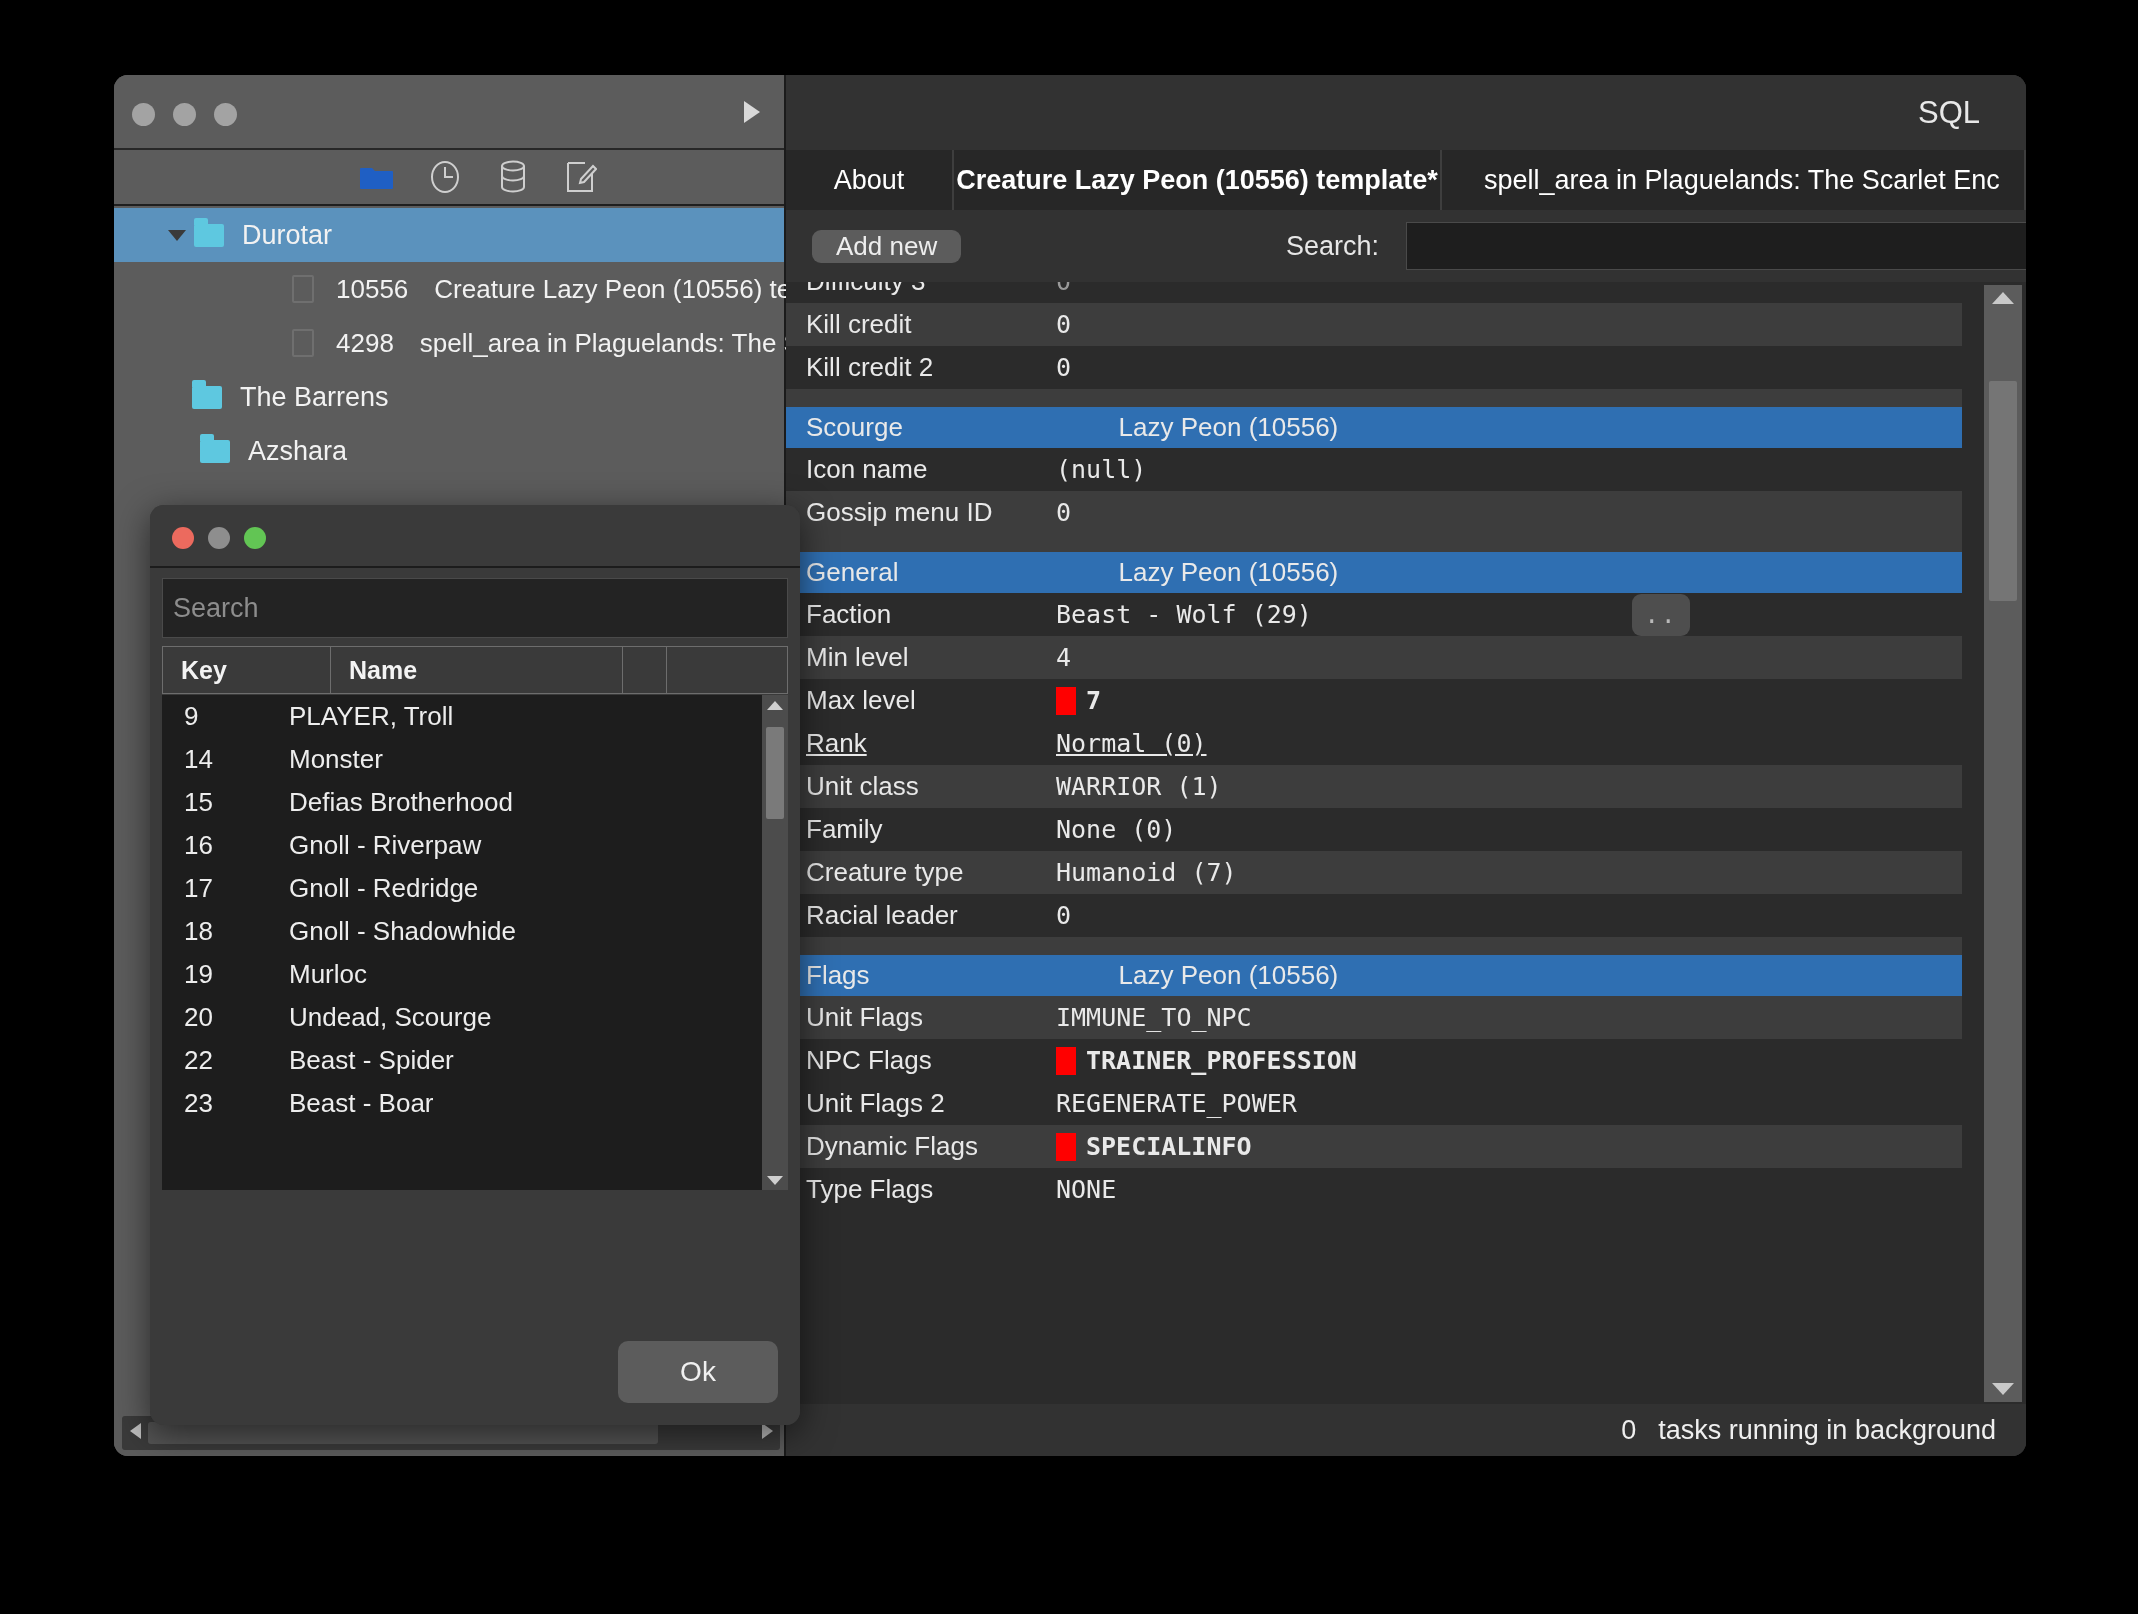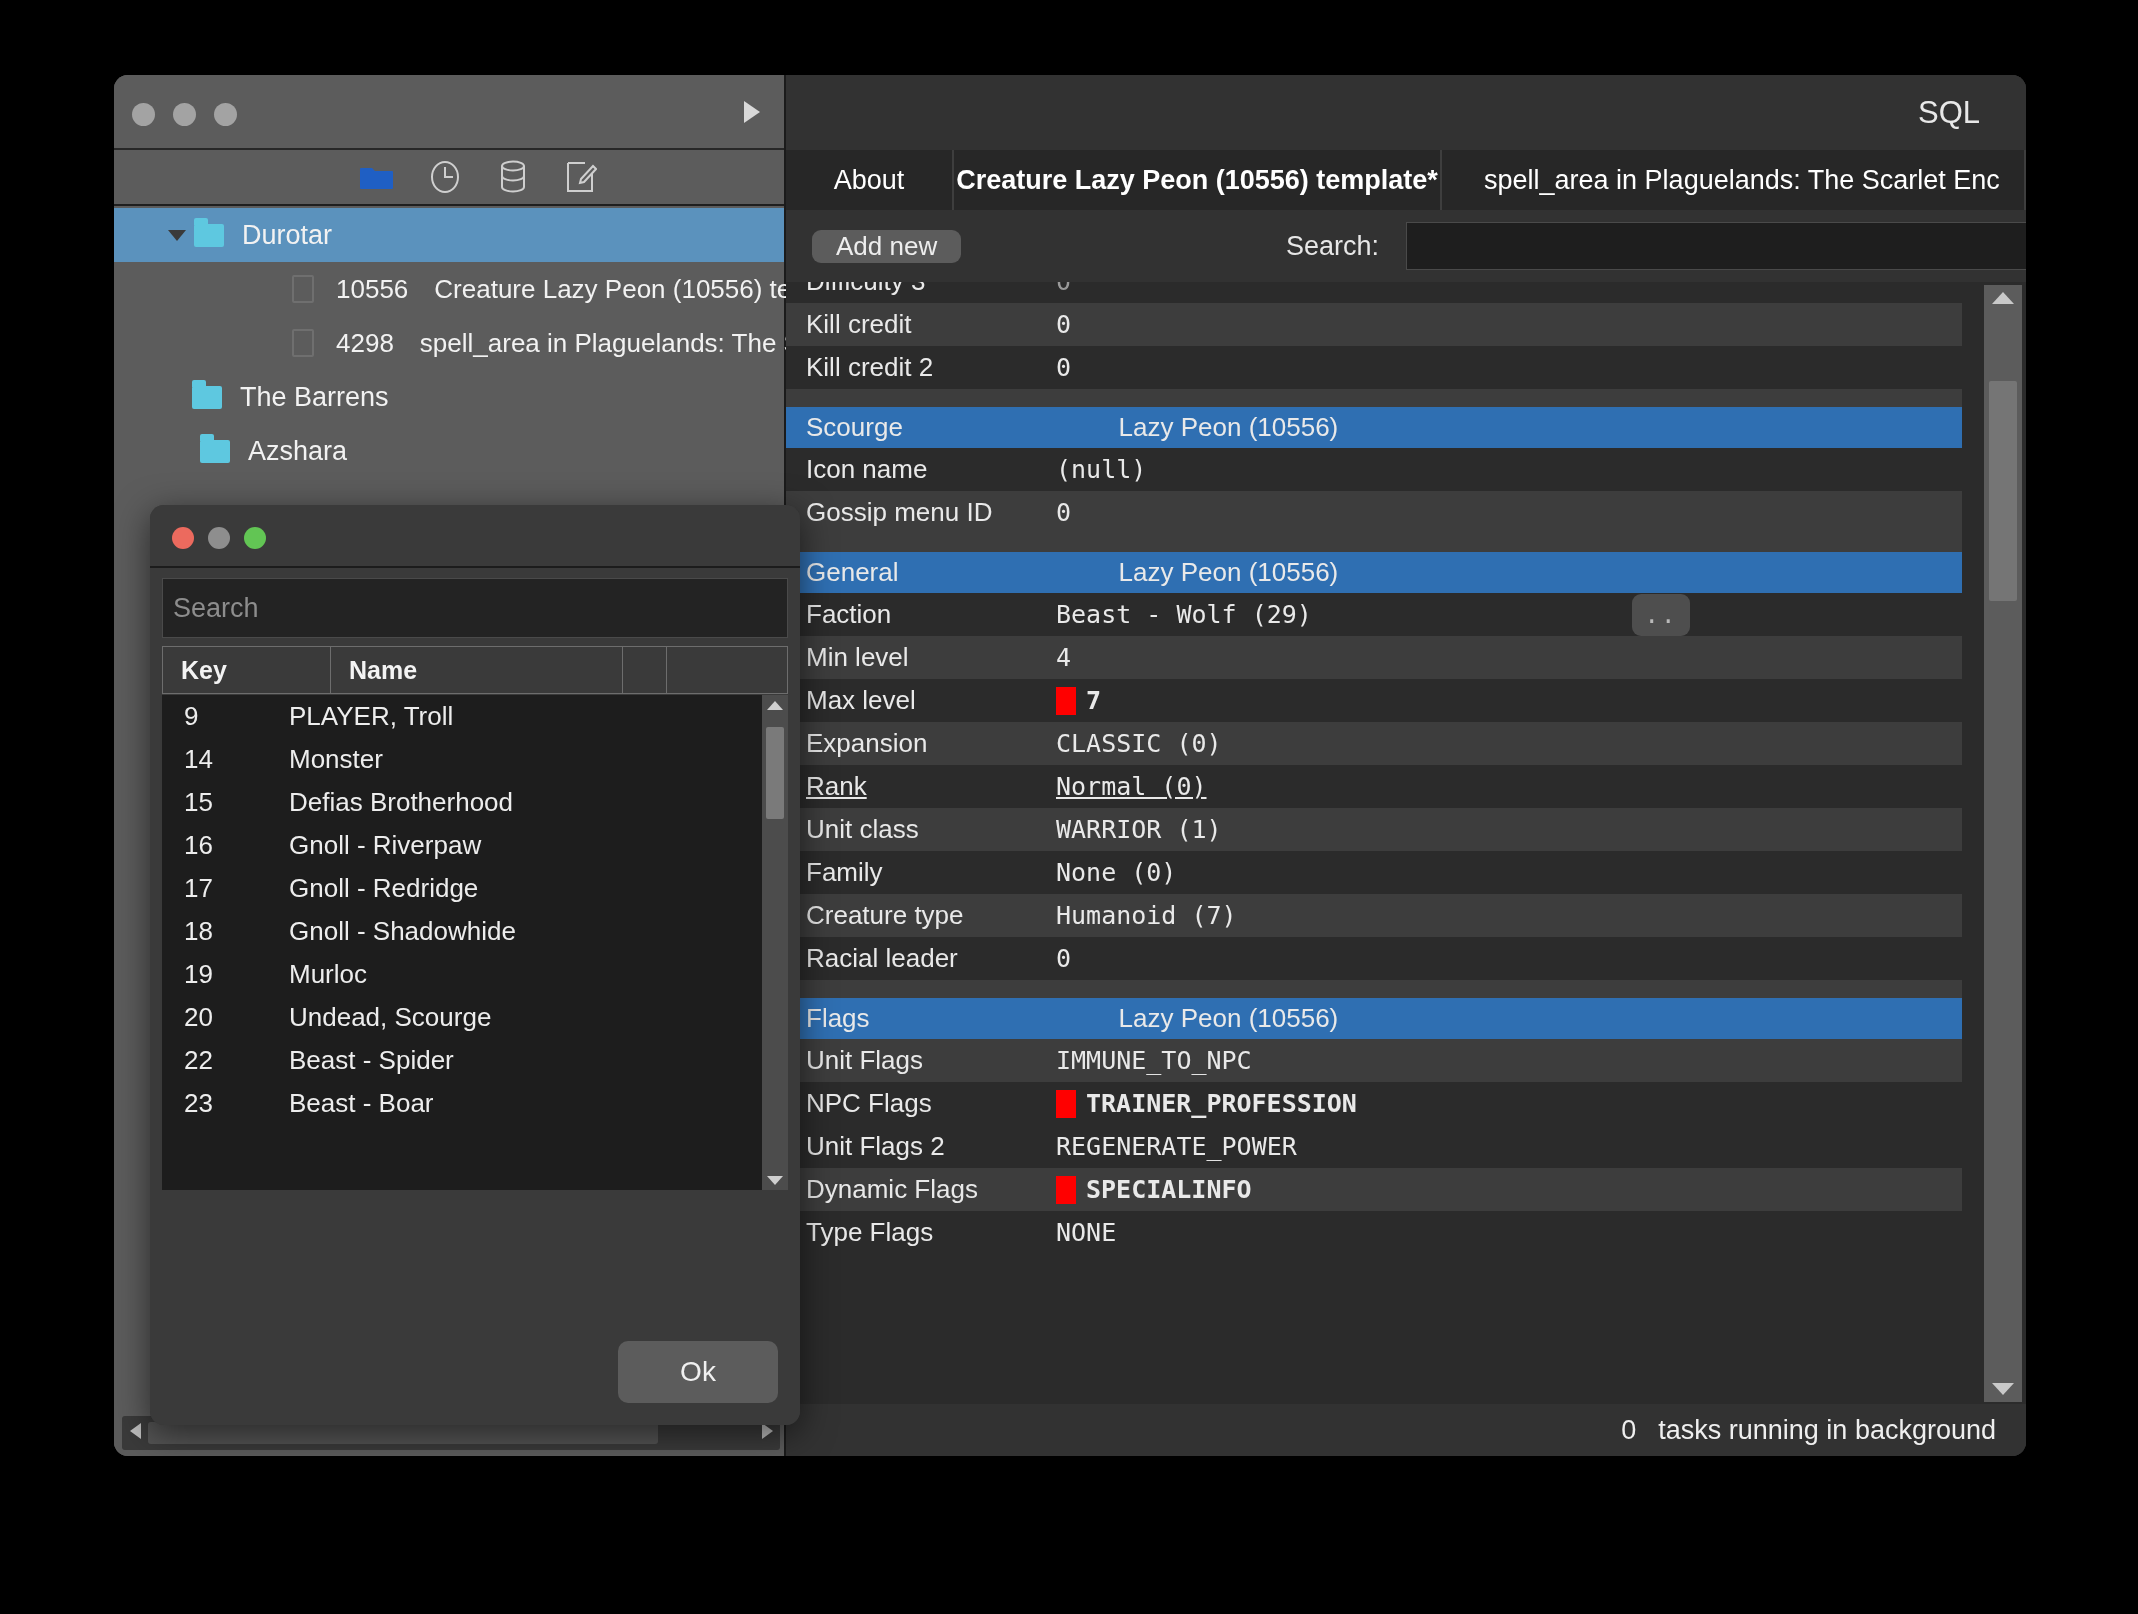--- a/index.html
+++ b/index.html
@@ -398,26 +398,20 @@
                 <span>4</span>
               </span>
             </div>
             <div class="prow odd" style="position: relative;">
               <span class="pname">Max level</span>
               <span class="pval bold">
                 <span class="redmark" style="background: rgb(255, 0, 0);"></span>
                 <span>7</span>
               </span>
             </div>
-            <div class="prow even" style="position: relative;">
-              <span class="pname">Expansion</span>
-              <span class="pval">
-                <span>CLASSIC (0)</span>
-              </span>
-            </div>
             <div class="prow odd" style="position: relative; text-decoration: underline;">
               <span class="pname">Rank</span>
               <span class="pval">
                 <span>Normal (0)</span>
               </span>
             </div>
             <div class="prow even" style="position: relative;">
               <span class="pname">Unit class</span>
               <span class="pval">
                 <span>WARRIOR (1)</span>

